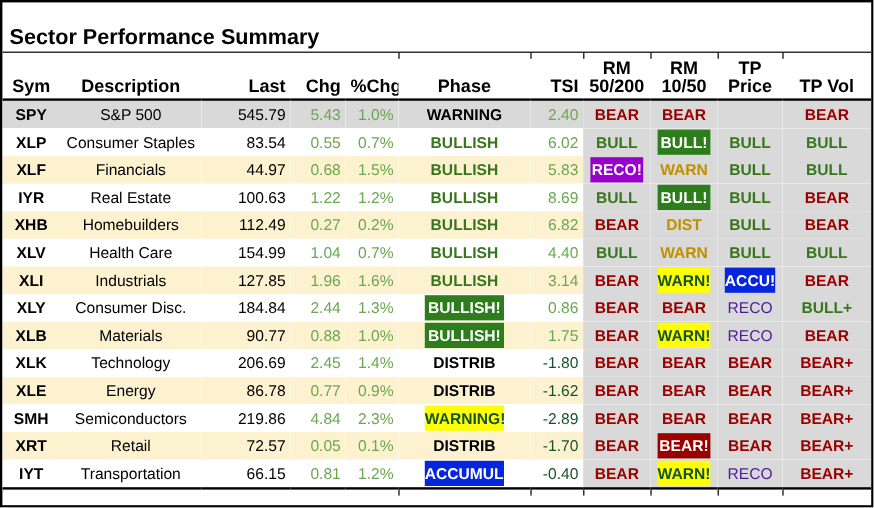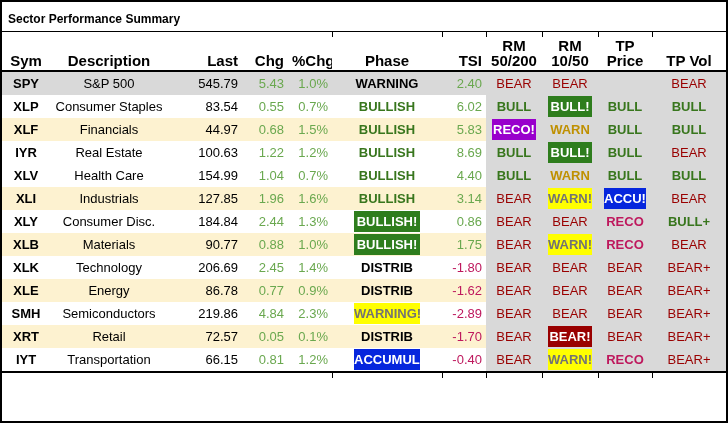--- a/index.html
+++ b/index.html
@@ -2,22 +2,22 @@
 <html><head>
 <meta charset="utf-8">
 <style>
   html,body{margin:0;padding:0;background:#fff;}
   .screen{
     width:728px;height:423px;box-sizing:border-box;
     border:2px solid #000;background:#fff;position:relative;
     font-family:"Liberation Sans",sans-serif;color:#000;overflow:hidden;
   }
   .titlebar{
-    height:22px;line-height:22px;padding:6px 6px 1px;
-    font-size:12px;font-weight:bold;border-bottom:1px solid #000;
+    height:22px;line-height:22px;padding:18px 6px 1px;
+    font-size:18px;font-weight:bold;border-bottom:1px solid #000;
   }
   .tickstrip{position:relative;height:5px;width:724px;}
   .tick{position:absolute;top:0;width:1px;height:5px;background:#000;}
   table{border-collapse:collapse;table-layout:fixed;width:724px;}
   thead tr{border-bottom:2px solid #000;}
   tbody{border-bottom:2px solid #000;}
   th{
     vertical-align:bottom;font-weight:bold;font-size:15px;
     line-height:15px;padding:1px 4px 2px;white-space:nowrap;overflow:hidden;
   }
@@ -26,31 +26,31 @@
     white-space:nowrap;overflow:hidden;
   }
   .al{text-align:center}.ar{text-align:right}.ac{text-align:center}
   .r-cream td{background:#fdf2d0;}
   .r-white td{background:#ffffff;}
   .r-gray td{background:#d9d9d9;}
   td.gcol{background:#d9d9d9;}
   .c-sym{font-weight:bold;}
   .c-chg{color:#6aa84f;}
   .s-pos{color:#6aa84f;}
-  .s-neg{color:#be185d;}
+  .s-neg{color:#14532d;}
   .s-plain{font-weight:bold;color:#000;}
   .s-bull{font-weight:bold;color:#38761d;}
-  .s-bear{font-weight:normal;color:#990000;}
+  .s-bear{font-weight:bold;color:#990000;}
   .s-warn{font-weight:bold;color:#bf9000;}
-  .s-reco{font-weight:bold;color:#be185d;}
+  .s-reco{font-weight:normal;color:#4c1d95;}
   .badge{display:block;font-weight:bold;text-align:center;line-height:21px;}
   .b-phase{margin:1px 18px;}
   .b-sig{margin:1px 2px;}
   .s-bull-bg{background:#2e7d1d;color:#ffffff;}
-  .s-yellow-bg{background:#ffff00;color:#737373;}
+  .s-yellow-bg{background:#ffff00;color:#14532d;}
   .s-purple-bg{background:#9900cc;color:#ffffff;}
   .s-blue-bg{background:#0626dd;color:#ffffff;}
   .s-red-bg{background:#990000;color:#ffffff;}
 </style>
 </head>
 <body>
 
 <div class="screen">
   <div class="titlebar">Sector Performance Summary</div>
 
@@ -144,20 +144,33 @@
           <td class="ar c-chg">1.2%</td>
           <td class="ac s-bull">BULLISH</td>
           <td class="ar s-pos">8.69</td>
           <td class="ac gcol s-bull">BULL</td>
           <td class="ac gcol">
             <span class="badge b-sig s-bull-bg">BULL!</span>
           </td>
           <td class="ac gcol s-bull">BULL</td>
           <td class="ac gcol s-bear">BEAR</td>
         </tr>
+        <tr class="r-cream">
+          <td class="al c-sym">XHB</td>
+          <td class="al">Homebuilders</td>
+          <td class="ar">112.49</td>
+          <td class="ar c-chg">0.27</td>
+          <td class="ar c-chg">0.2%</td>
+          <td class="ac s-bull">BULLISH</td>
+          <td class="ar s-pos">6.82</td>
+          <td class="ac gcol s-bear">BEAR</td>
+          <td class="ac gcol s-warn">DIST</td>
+          <td class="ac gcol s-bull">BULL</td>
+          <td class="ac gcol s-bear">BEAR</td>
+        </tr>
         <tr class="r-white">
           <td class="al c-sym">XLV</td>
           <td class="al">Health Care</td>
           <td class="ar">154.99</td>
           <td class="ar c-chg">1.04</td>
           <td class="ar c-chg">0.7%</td>
           <td class="ac s-bull">BULLISH</td>
           <td class="ar s-pos">4.40</td>
           <td class="ac gcol s-bull">BULL</td>
           <td class="ac gcol s-warn">WARN</td>

